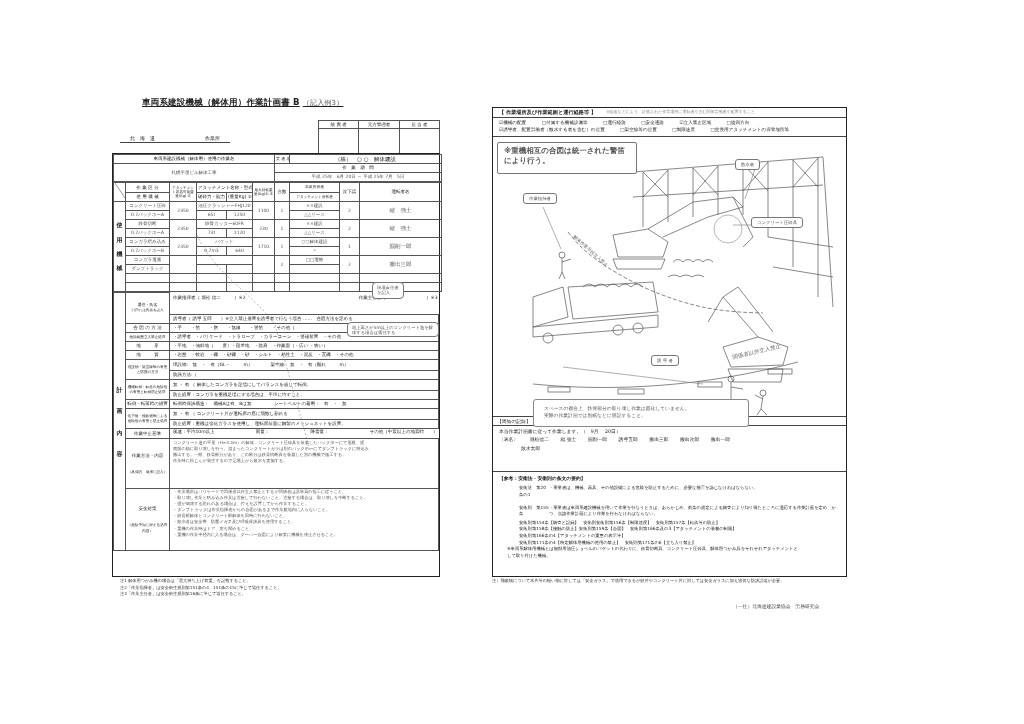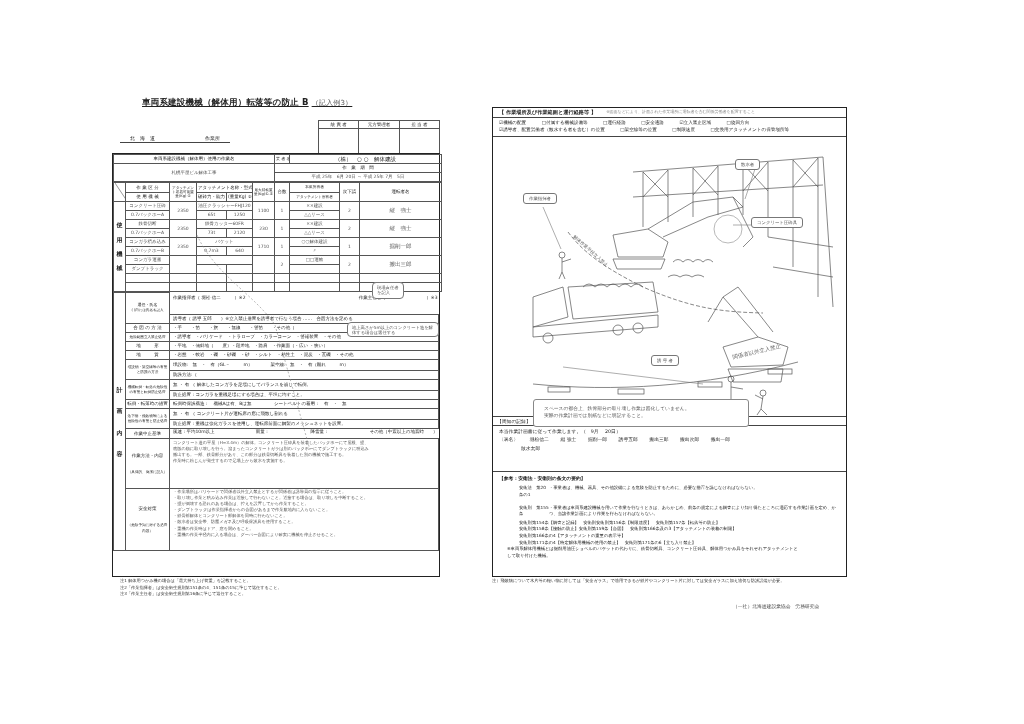--- a/index.html
+++ b/index.html
@@ -35,21 +35,21 @@
 .law h4{font-size:4.8px;margin-bottom:3px}
 .law .row{display:flex}
 .law .row .k{width:50px;padding-left:20px}
 .foot-r{left:492px;top:578px;font-size:4.2px;color:#333}
 .org{left:733px;top:604px;font-size:4.8px;color:#444}
 svg{display:block}
 </style>
 </head>
 <body>
 
-<div class="abs title"><span>車両系建設機械（解体用）転落等の防止 B</span><span class="ex">（記入例3）</span></div>
+<div class="abs title"><span>車両系建設機械（解体用）作業計画書 B</span><span class="ex">（記入例3）</span></div>
 
 <div class="abs office">
   <span>北　海　道</span>
   <span>作業所</span>
 </div>
 
 <div class="abs stamp">
   <table>
     <tbody>
         <tr>
@@ -403,20 +403,23 @@
       <g stroke="#777" stroke-width=".6" fill="none">
         <path d="M50 70 L68 112"></path>
           <path d="M262 32 L252 62"></path>
           <path d="M262 88 L240 88"></path>
           <path d="M70 230 L210 247"></path>
       </g>
       <circle cx="235" cy="92" r="14" stroke="#888" stroke-width=".6" fill="none"></circle>
       <text x="240" y="222" font-size="5.5" fill="#666" transform="rotate(-13 240 222)">関係者以外立入禁止</text>
       <text x="80" y="100" font-size="4.5" fill="#666" transform="rotate(42 80 100)">解体作業半径立入禁止</text>
     </svg>
+    <div class="abs" style="left:4px;top:5px;width:140px;height:32px;border:.8px solid #777;border-radius:2px;background:#fff">
+      <div class="big-note">※重機相互の合図は統一された警笛により行う。</div>
+    </div>
     <div class="bubble" style="left:30px;top:56px">作業指揮者</div>
     <div class="bubble" style="left:242px;top:22px">散水者</div>
     <div class="bubble" style="left:258px;top:80px">コンクリート圧砕具</div>
     <div class="bubble" style="left:158px;top:218px">誘 導 者</div>
     <div class="scroll">
       <div>スペースの都合上、鉄骨部分の取り壊し作業は図化していません。</div>
       <div>実際の作業計画では別紙などに明記すること。</div>
     </div>
   </div>
 

